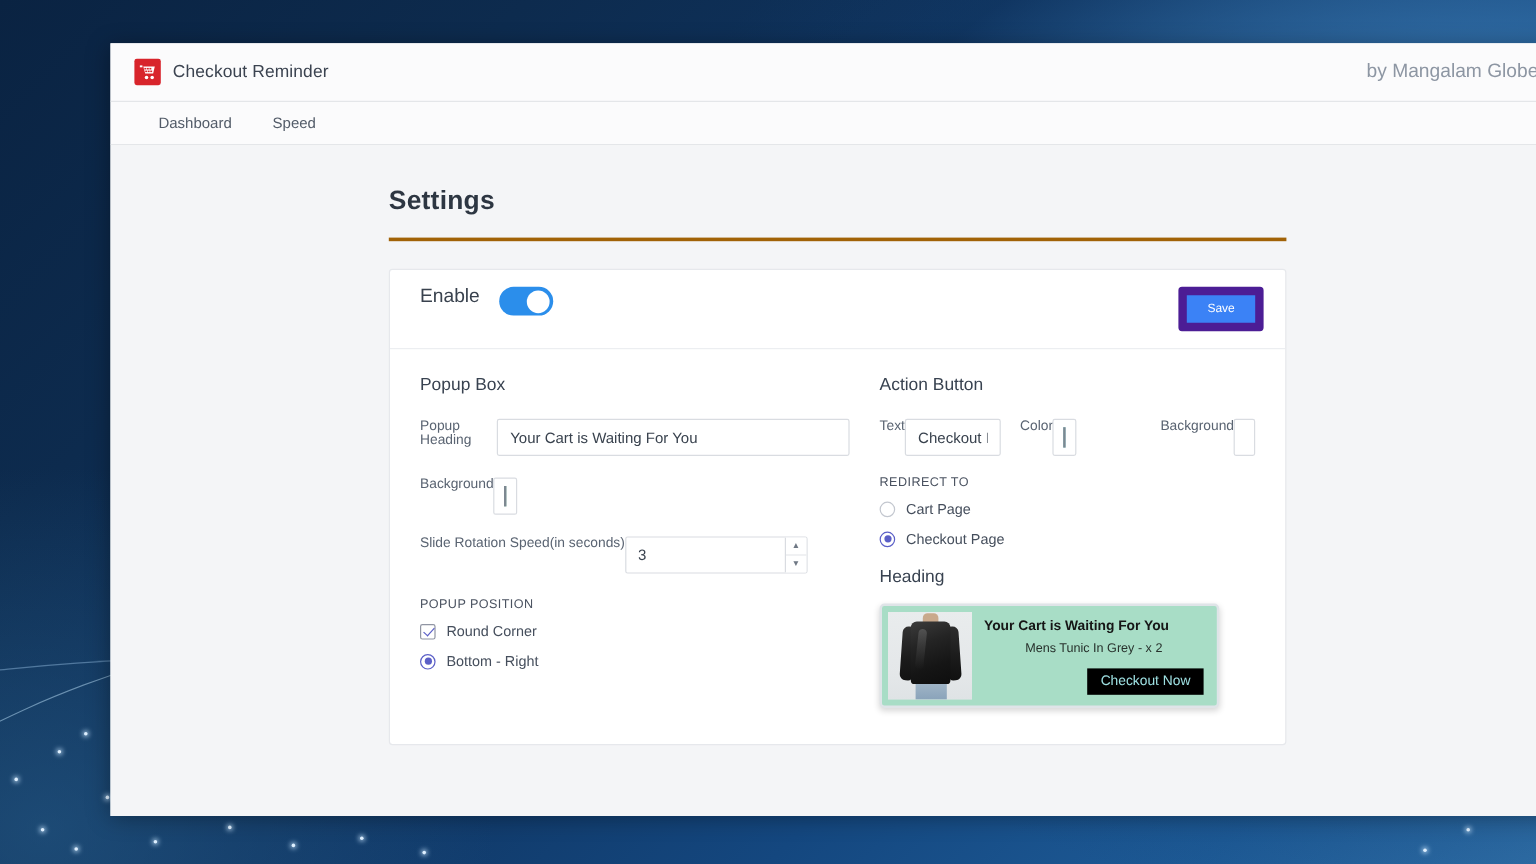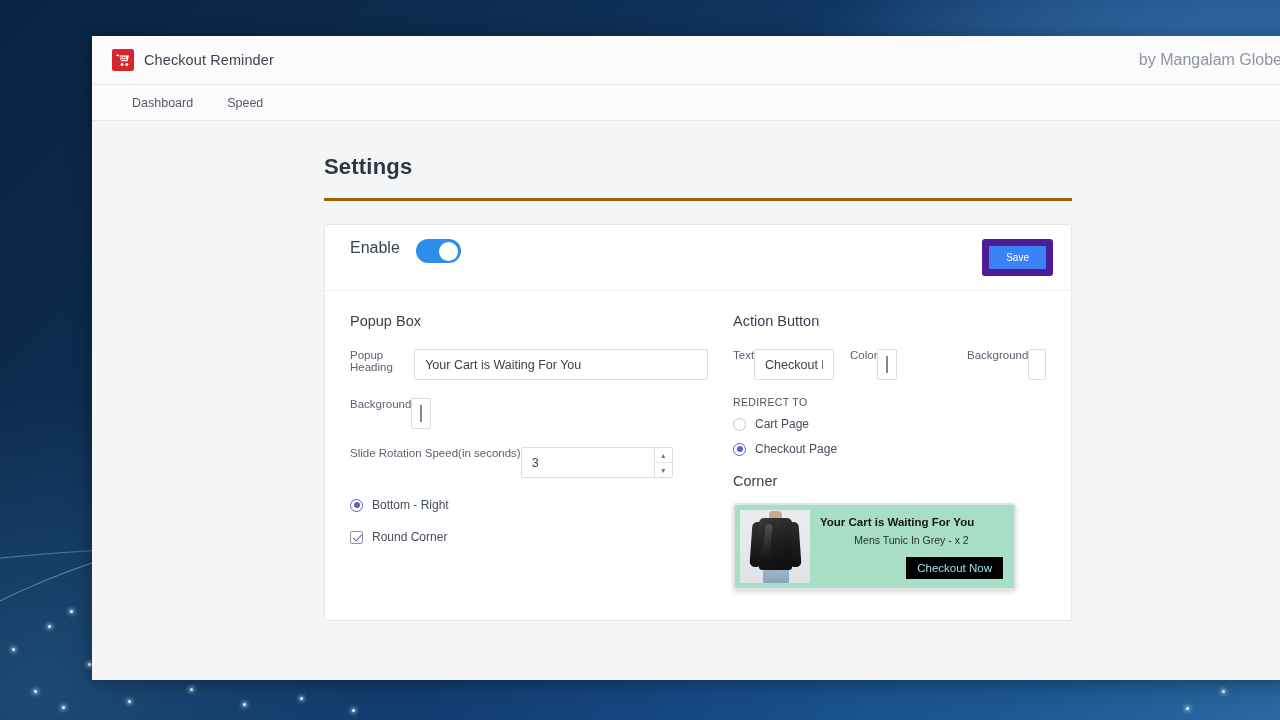--- a/index.html
+++ b/index.html
@@ -500,29 +500,30 @@
               <label class="field-label">Slide Rotation Speed(in seconds)</label>
               <div class="stepper-wrap">
                 <input class="txt-input" type="text" value="3" style="">
                 <div class="stepper">
                   <div>▲</div>
                   <div>▼</div>
                 </div>
               </div>
             </div>
 
+            <p class="caps-label">POPUP POSITION</p>
+
+            <div class="opt">
+              <span class="checkbox checked"></span>
+              <span class="opt-label">Round Corner</span>
+            </div>
 
             <div class="opt" style="margin-bottom:18px;">
               <span class="radio checked"></span>
               <span class="opt-label">Bottom - Right</span>
-            </div>
-
-            <div class="opt">
-              <span class="checkbox checked"></span>
-              <span class="opt-label">Round Corner</span>
             </div>
           </div>
 
           <div class="col-right">
             <h2 class="section-title">Action Button</h2>
 
             <div class="row" style="margin-bottom:16px;">
               <div class="field" style="width:101px;">
                 <label class="field-label">Text</label>
                 <input class="txt-input" type="text" value="Checkout Now" style="">
@@ -545,21 +546,21 @@
 
             <div class="opt">
               <span class="radio"></span>
               <span class="opt-label">Cart Page</span>
             </div>
             <div class="opt" style="margin-bottom:17px;">
               <span class="radio checked"></span>
               <span class="opt-label">Checkout Page</span>
             </div>
 
-            <h2 class="section-title" style="margin-bottom:14px;">Corner</h2>
+            <h2 class="section-title" style="margin-bottom:14px;">Heading</h2>
 
             <div class="preview-wrap">
               <div class="popup">
                 <div class="popup-img">
                   <span class="jeans"></span>
                   <span class="head"></span>
                   <span class="arm-l"></span>
                   <span class="arm-r"></span>
                   <span class="torso"></span>
                   <span class="shine"></span>

